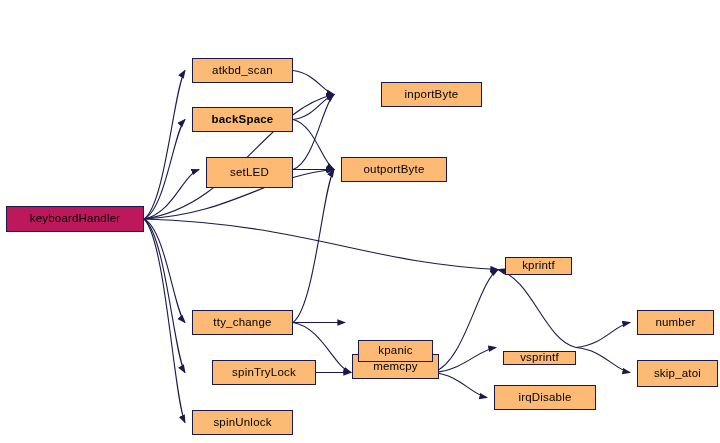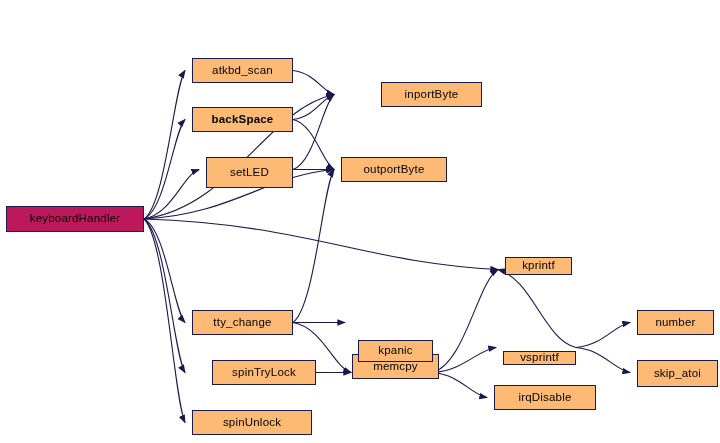--- a/index.html
+++ b/index.html
@@ -116,17 +116,17 @@
       </div>
       <div class="node" style="left: 358px; top: 340px; width: 75px; height: 22px;">
         <span>kpanic</span>
       </div>
       <div class="node" style="left: 637px; top: 360px; width: 81px; height: 27px;">
         <span>skip_atoi</span>
       </div>
       <div class="node" style="left: 494px; top: 385px; width: 102px; height: 25px;">
         <span>irqDisable</span>
       </div>
-      <div class="node" style="left: 192px; top: 410px; width: 120px; height: 25px;">
+      <div class="node" style="left: 192px; top: 410px; width: 101px; height: 25px;">
         <span>spinUnlock</span>
       </div>
     </div>
 </div>
 
 </body></html>

